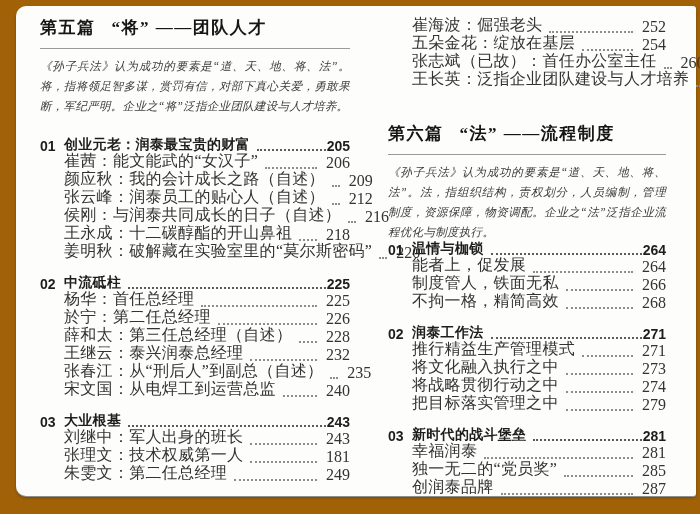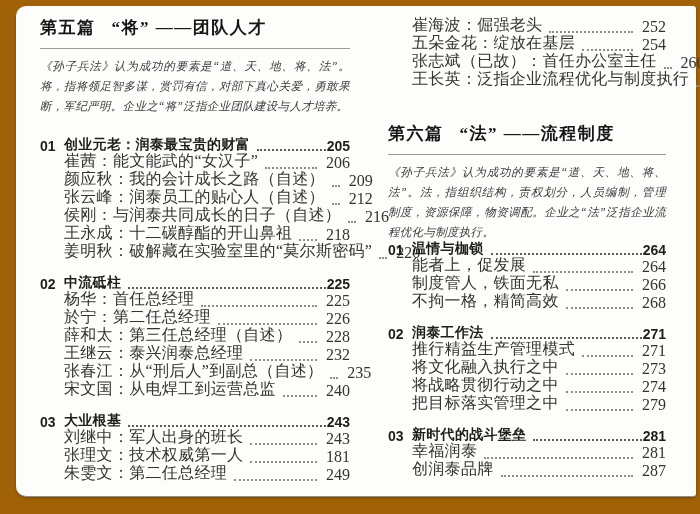--- a/index.html
+++ b/index.html
@@ -211,21 +211,21 @@
               <span class="pg">254</span>
             </div>
             <div class="toc-row">
               <span class="lead"></span>
               <span class="title">张志斌（已故）：首任办公室主任</span>
               <span class="dots"></span>
               <span class="pg">260</span>
             </div>
             <div class="toc-row">
               <span class="lead"></span>
-              <span class="title">王长英：泛指企业流程优化与制度执行</span>
+              <span class="title">王长英：泛指企业团队建设与人才培养</span>
               <span class="dots"></span>
               <span class="pg">261</span>
             </div>
           </div>
         </div>
       <h1 class="part-heading">
         <span class="part-label">第六篇</span><span class="part-title">“法” ——流程制度</span>
       </h1>
       <div class="rule"></div>
       <p class="intro">《孙子兵法》认为成功的要素是“道、天、地、将、法”。法，指组织结构，责权划分，人员编制，管理制度，资源保障，物资调配。企业之“法”泛指企业流程优化与制度执行。</p>
@@ -296,20 +296,26 @@
               <span class="pg">281</span>
             </div>
             <div class="toc-row">
               <span class="lead"></span>
               <span class="title">幸福润泰</span>
               <span class="dots"></span>
               <span class="pg">281</span>
             </div>
             <div class="toc-row">
               <span class="lead"></span>
+              <span class="title">独一无二的“党员奖”</span>
+              <span class="dots"></span>
+              <span class="pg">285</span>
+            </div>
+            <div class="toc-row">
+              <span class="lead"></span>
               <span class="title">创润泰品牌</span>
               <span class="dots"></span>
               <span class="pg">287</span>
             </div>
           </div>
         </div>
     </div>
 
   </div>
 </div>

